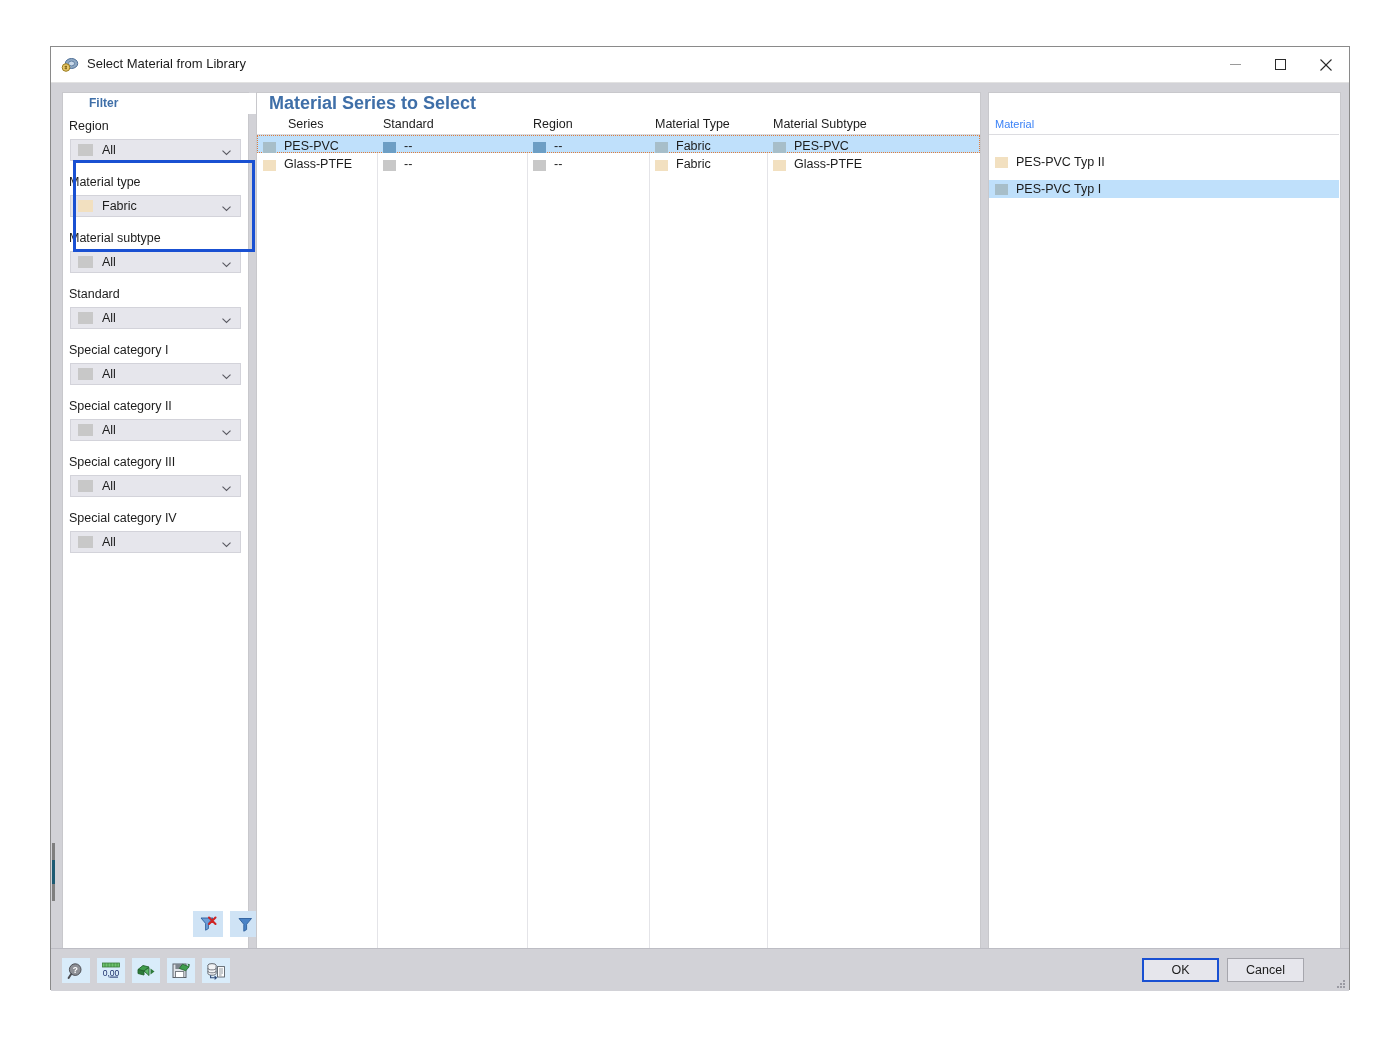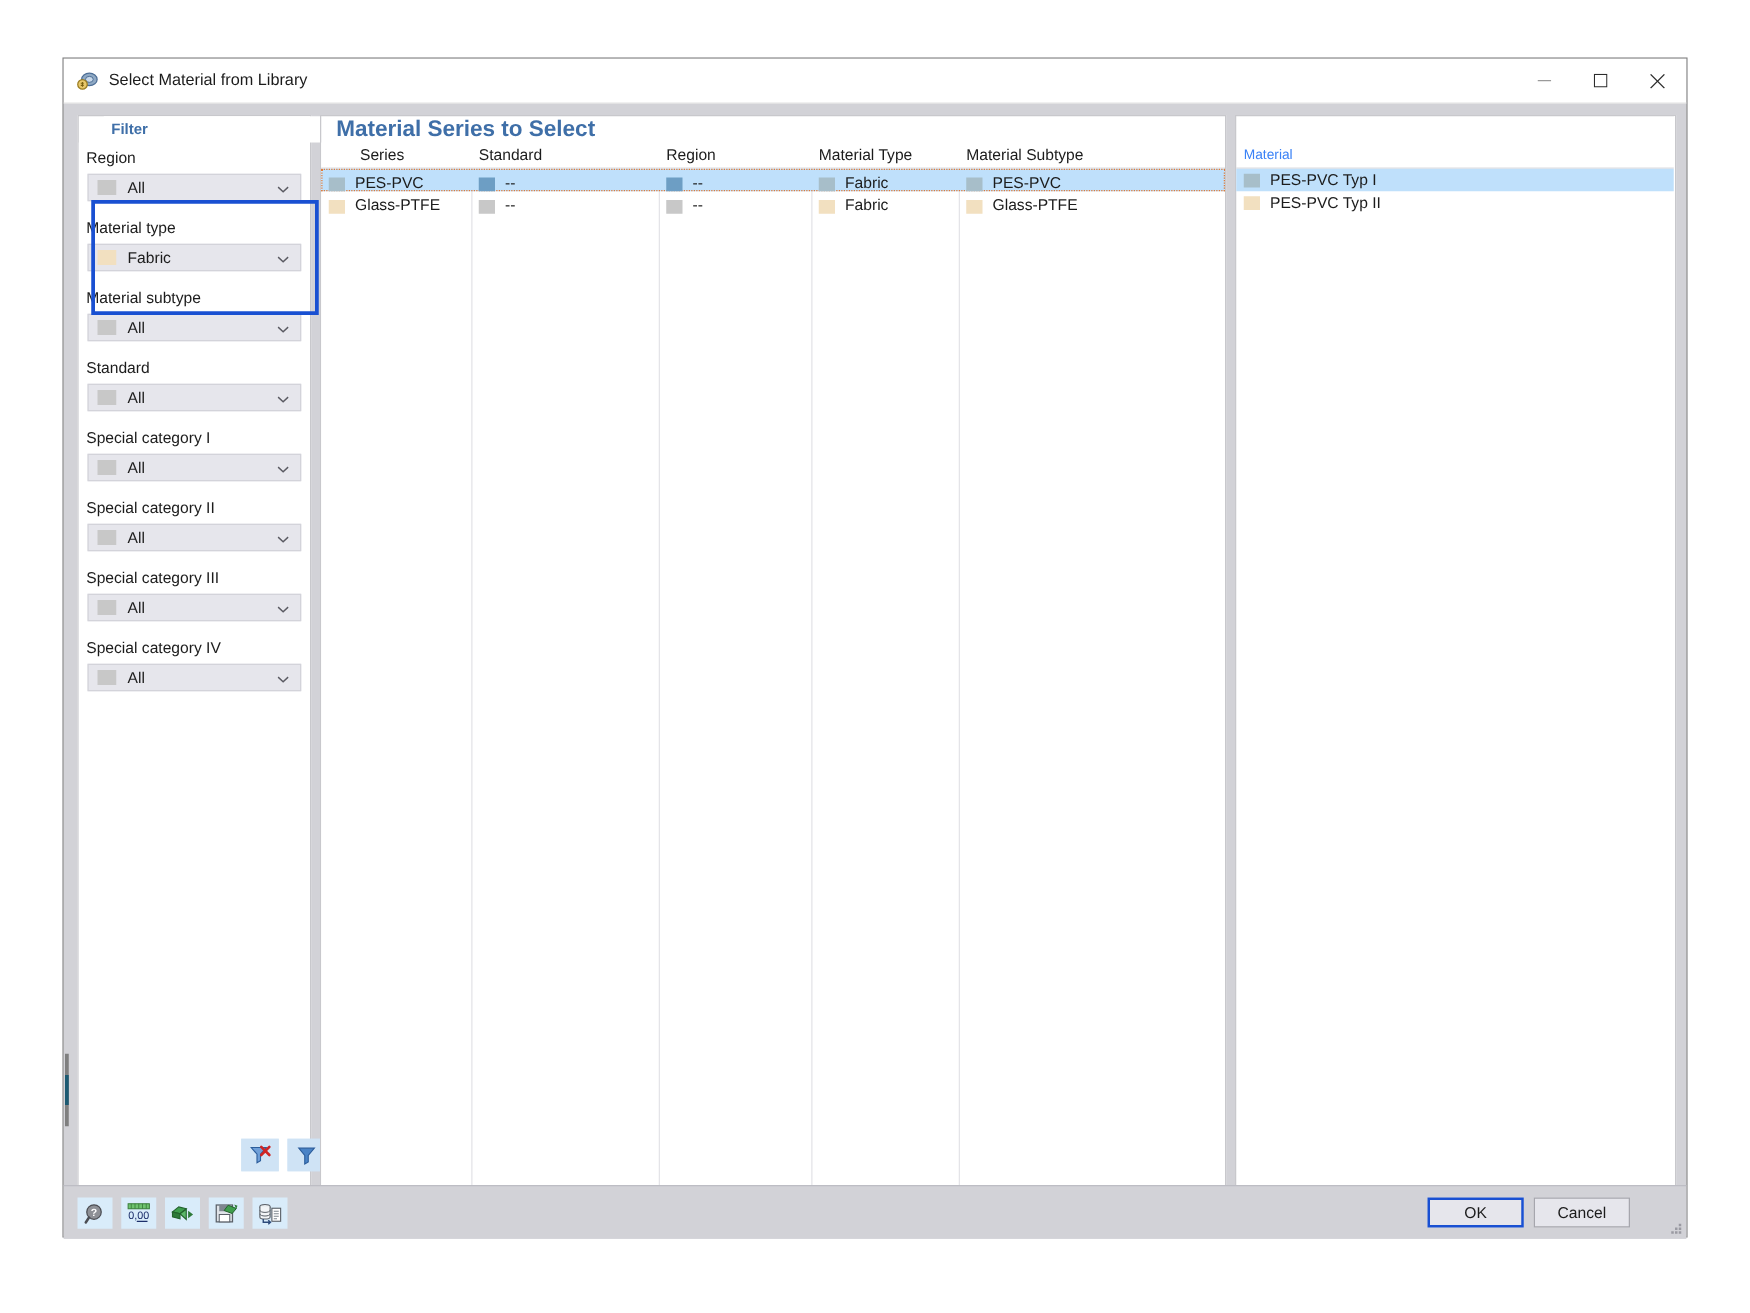--- a/index.html
+++ b/index.html
@@ -217,21 +217,21 @@
     position: absolute; left: 0; top: 42px;
     width: 100%; height: 816px;
   }
   .mrow {
     position: absolute; left: 0; width: 100%; height: 18px;
     display: flex; align-items: center;
     font-size: 12.5px; color: #1c1c1c;
     padding-left: 6px;
     cursor: default;
   }
-  .mrow.selected { background: #bfe0fb; }
+  .mrow.selected { background: #bfe0fb; margin-top: 45px; }
   .mswatch {
     width: 13px; height: 11px;
     margin-right: 8px;
     flex: 0 0 auto;
   }
   
   #material-scrollstrip {
     position: absolute; right: 0; top: 0;
     width: 1px; height: 100%;
     background: #ffffff;

